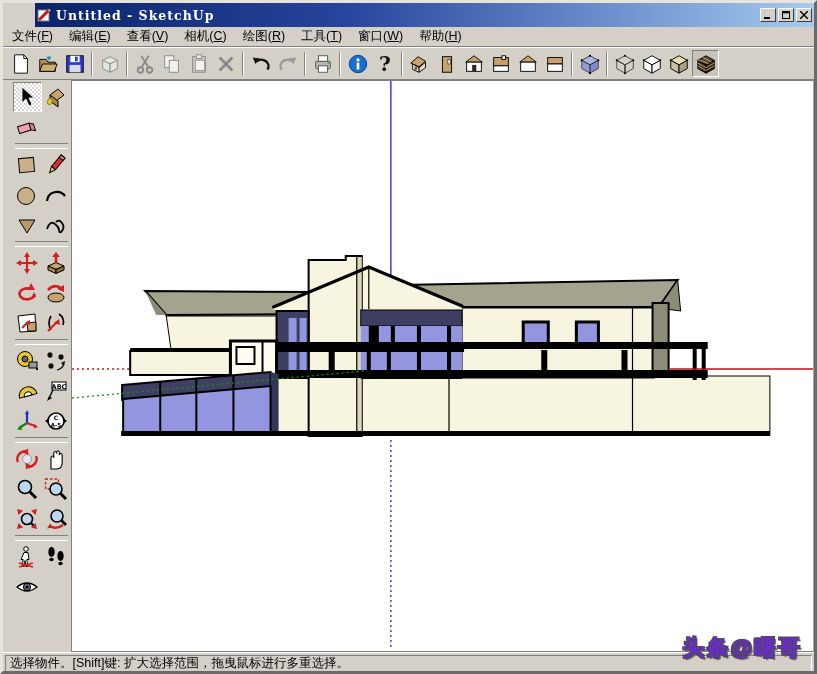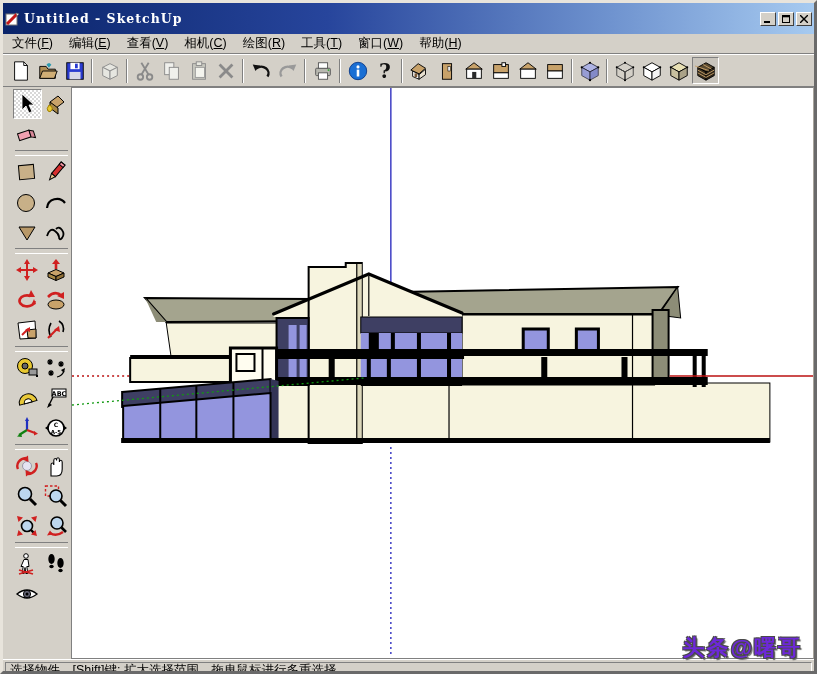--- a/index.html
+++ b/index.html
@@ -1,22 +1,22 @@
 <!DOCTYPE html>
 <html style="--cream: #f7f4df; --olive: #a4a48e; --olive-dark: #8d8d77; --navy: #3e3f63; --navy-dark: #333456; --window-blue: #9395de; --axis-x: #bb1111; --axis-y: #119911; --axis-z: #2222bb;"><head>
 <meta charset="utf-8">
 <style>
   html,body{margin:0;padding:0;background:#555;font-family:"Liberation Sans","DejaVu Sans",sans-serif;}
   *{box-sizing:border-box;}
   .window{position:relative;width:817px;height:674px;background:#d4d0c8;
     border:3px solid #d4d0c8;border-top-color:#e8e4dc;border-left-color:#e8e4dc;
     border-right-color:#6a6a6a;border-bottom-color:#6a6a6a;overflow:hidden;}
   
-  .titlebar{height:31px;display:flex;align-items:center;padding:0 2px;
-    background:linear-gradient(90deg,#0a246a 0%,#27459c 40%,#6f93cf 75%,#a6caf0 100%);}
+  .titlebar{height:24px;display:flex;align-items:center;padding:0 2px;
+    background:linear-gradient(90deg,#0a246a 0%,#27459c 40%,#6f93cf 75%,#a6caf0 100%);margin-left:32px;}
   .app-icon{width:16px;height:16px;margin-right:3px;flex:0 0 auto;}
   .title-text{color:#fff;font-weight:bold;font-size:12.5px;letter-spacing:1px;
     font-family:"DejaVu Serif","Liberation Serif",serif;flex:1;white-space:nowrap;overflow:hidden;}
   .win-btns{display:flex;gap:2px;}
   .win-btn{width:16px;height:14px;background:#d4d0c8;border:1px solid;padding:0;
     border-color:#fff #404040 #404040 #fff;display:flex;align-items:center;justify-content:center;}
   .win-btn svg{display:block;}
   
   .menubar{height:20px;display:flex;align-items:center;background:#d4d0c8;
     border-bottom:1px solid #808080;font-size:12.5px;padding-left:1px;}

